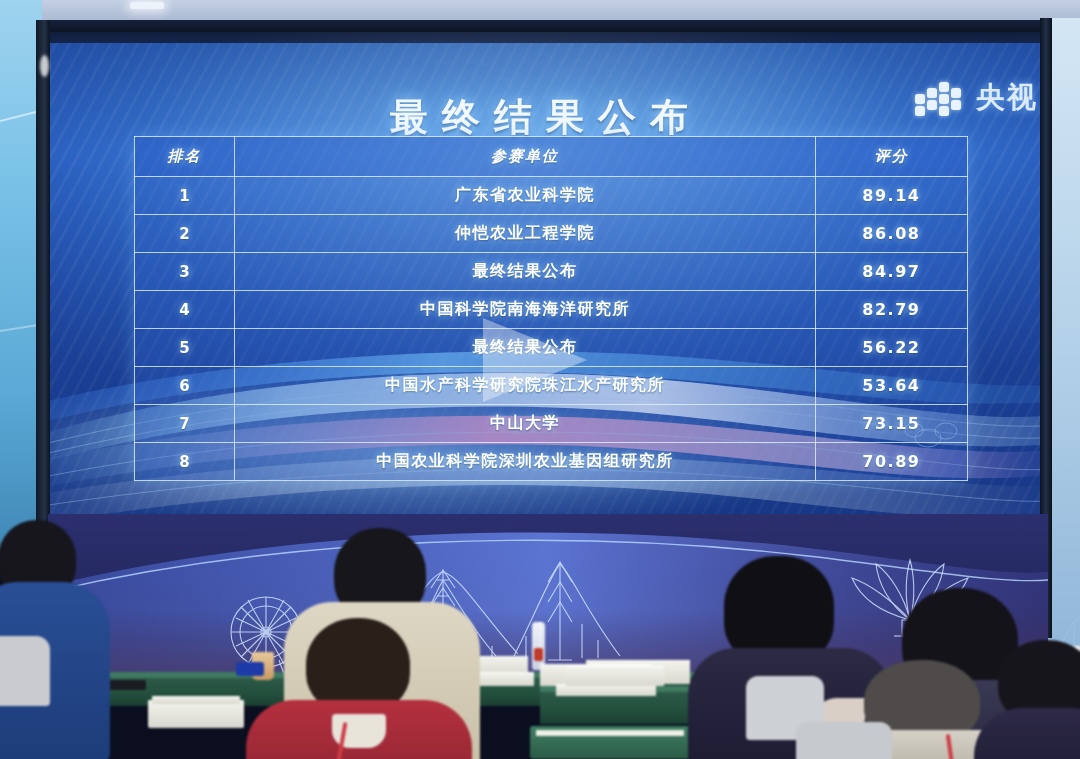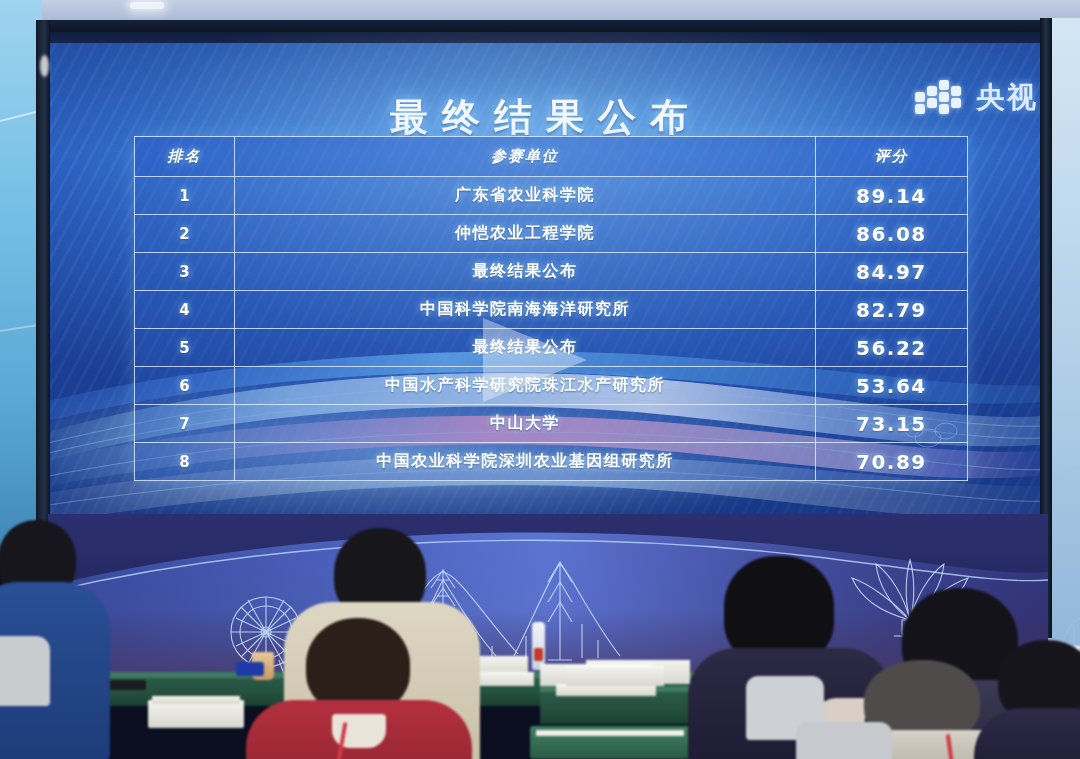--- a/index.html
+++ b/index.html
@@ -88,21 +88,21 @@
 
   
   #title {
     position:absolute; left:0; top:62px; width:996px; text-align:center;
     color:#f2f8ff; font-size:38px; letter-spacing:14px; font-weight:700;
     text-shadow:0 0 14px rgba(150,210,255,.95), 0 0 34px rgba(90,170,255,.7), 0 2px 3px rgba(0,20,60,.55);
     font-family:"DejaVu Sans","Liberation Sans",sans-serif;
   }
 
   
-  #logo { position:absolute; right:6px; top:48px; display:flex; align-items:flex-start; gap:9px; }
+  #logo { position:absolute; right:6px; top:48px; display:flex; align-items:flex-end; gap:9px; }
   .blocks { position:relative; width:52px; height:38px; }
   .blocks i {
     position:absolute; width:10px; height:10px; border-radius:2.5px;
     background:#e9f3ff; box-shadow:0 0 5px rgba(200,230,255,.8);
   }
   .logo-text {
     color:#dbeaff; font-size:29px; font-weight:700; letter-spacing:2px;
     text-shadow:0 0 10px rgba(140,200,255,.8);
     font-family:"DejaVu Sans","Liberation Sans",sans-serif;
     white-space:nowrap;
@@ -119,21 +119,21 @@
     border:1.4px solid rgba(222,238,255,.82);
     height:38px; text-align:center; vertical-align:middle;
     color:#ffffff; font-weight:700;
     text-shadow:0 0 7px rgba(160,215,255,.9), 0 1px 2px rgba(0,25,70,.6);
     font-family:"DejaVu Sans","Liberation Sans",sans-serif;
     background:rgba(45,95,200,.30);
   }
   #table thead th { height:40px; font-size:15px; letter-spacing:2px; background:rgba(40,88,198,.45);font-style:italic; }
   .col-rank  { width:100px; font-size:15px; }
   .col-unit  { width:580px; font-size:16px; letter-spacing:1.5px; }
-  .col-score { width:152px; font-size:20px; letter-spacing:1.5px; }
+  .col-score { width:152px; font-size:16px; letter-spacing:1.5px; }
   tbody tr:nth-child(n+6) td { background:rgba(60,110,205,.20); }
 
   
   #play {
     position:absolute; left:483px; top:318px; width:0; height:0;
     border-top:42px solid transparent;
     border-bottom:42px solid transparent;
     border-left:104px solid rgba(255,255,255,.38);
     pointer-events:none;
   }

